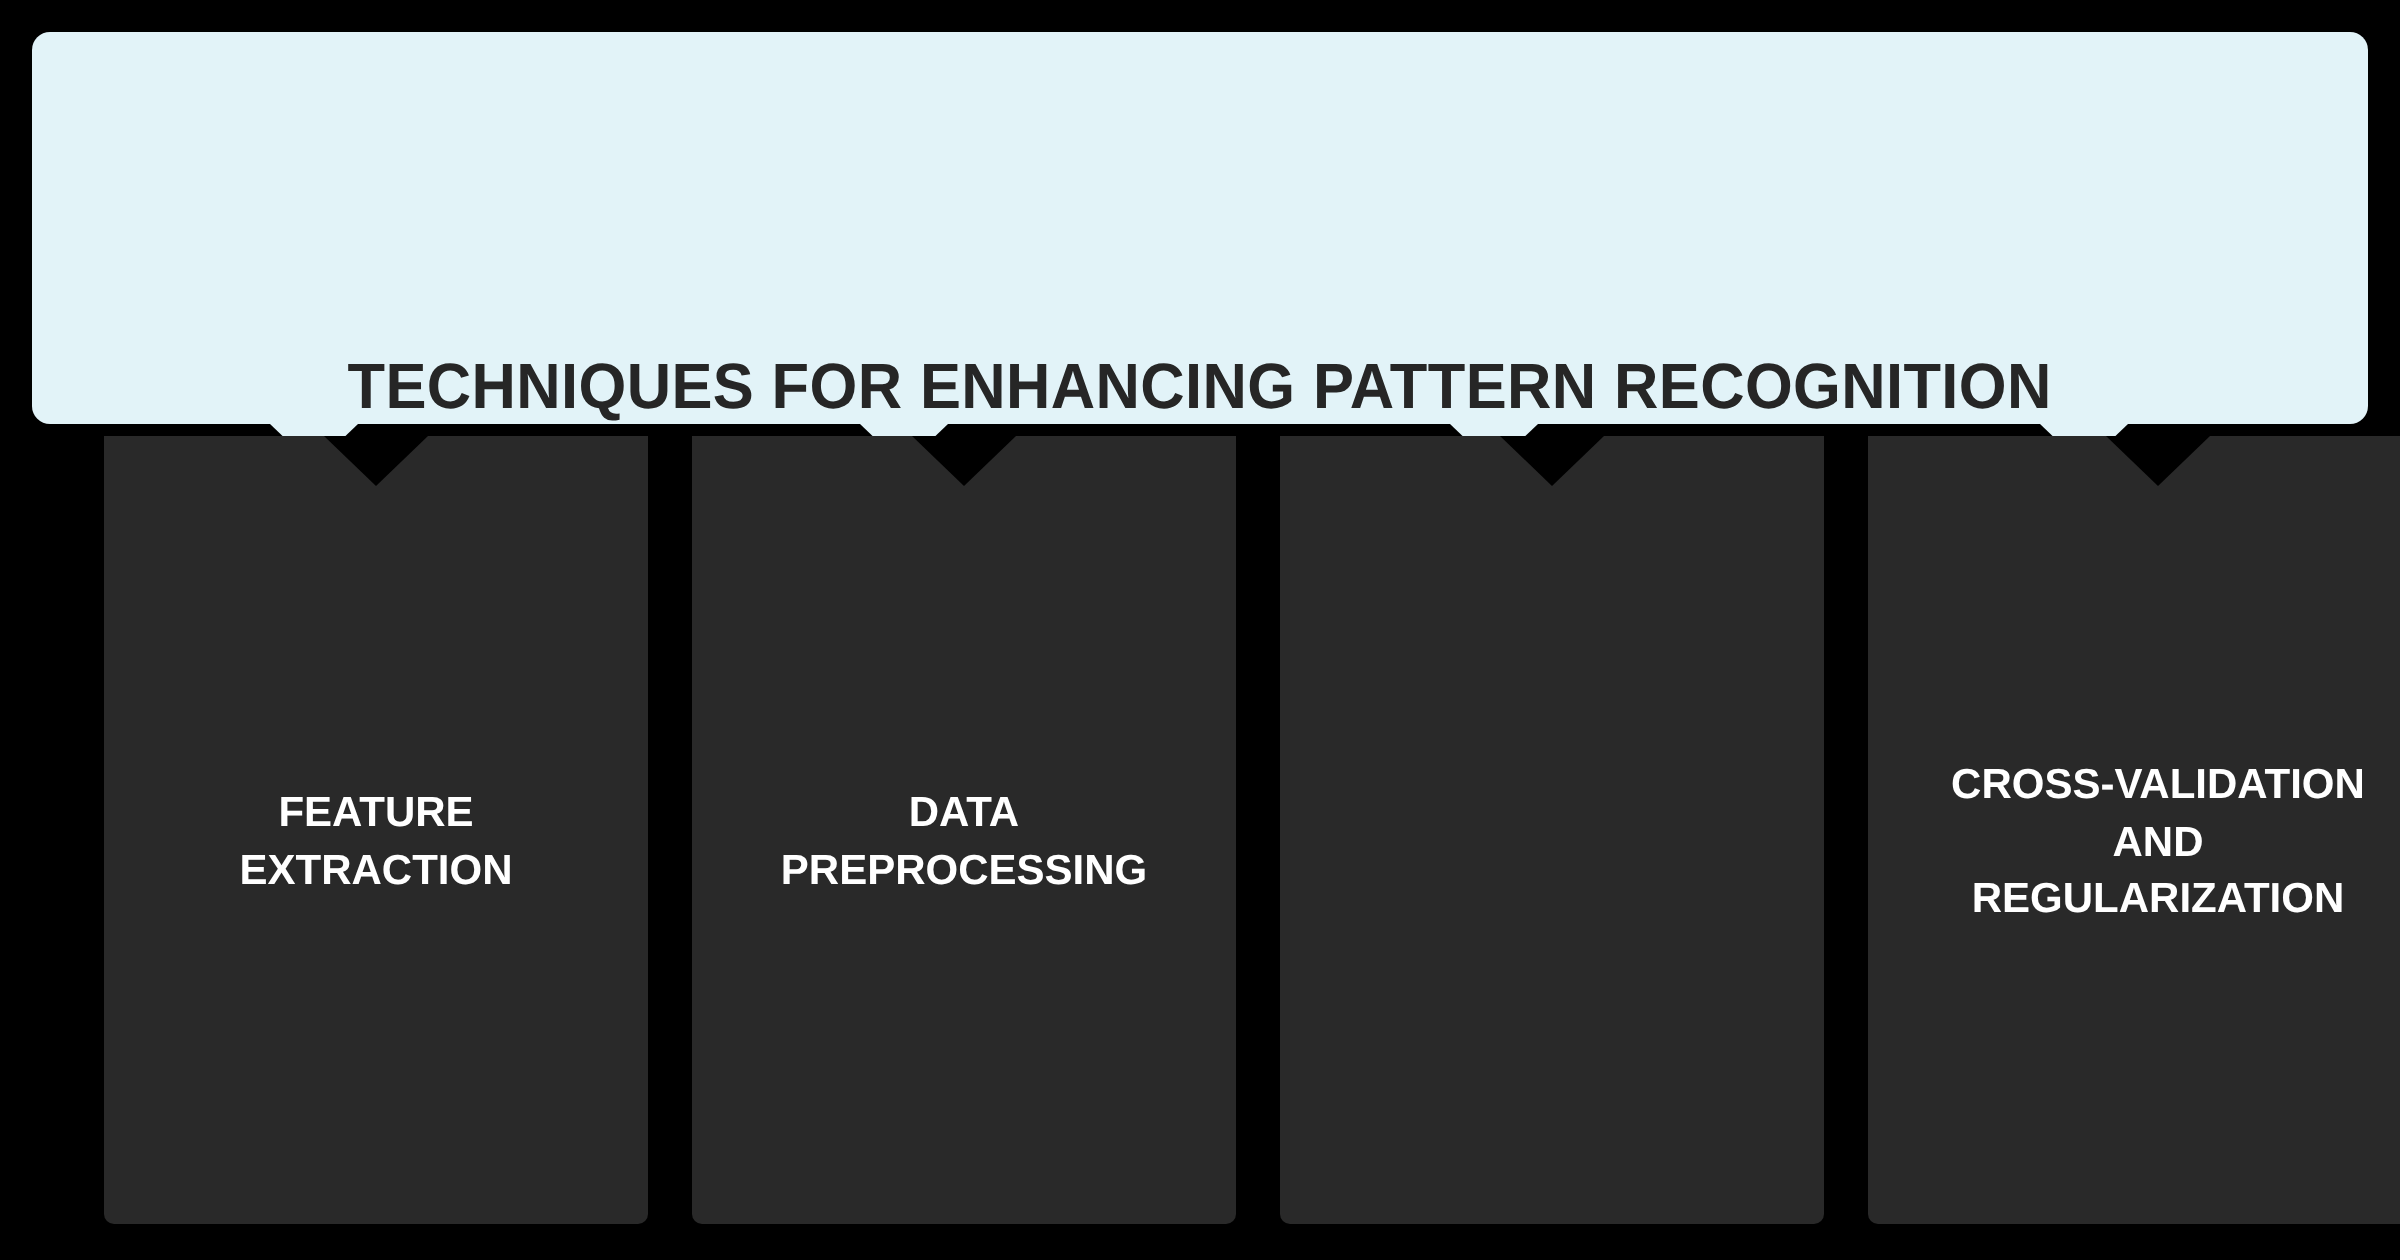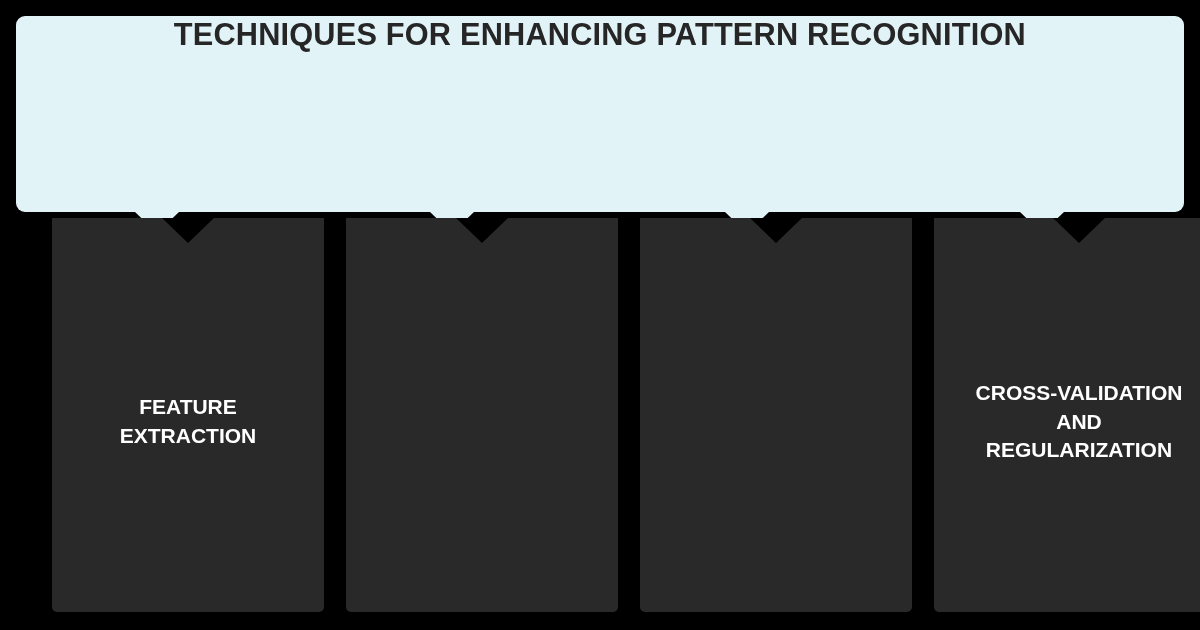--- a/index.html
+++ b/index.html
@@ -23,21 +23,21 @@
   }
 
   
   .header-banner {
     position: absolute;
     left: 16px;
     top: 16px;
     width: 1168px;
     height: 196px;
     display: flex;
-    align-items: flex-start;
+    align-items: flex-end;
     justify-content: center;
   }
   .header-bg {
     position: absolute;
     inset: 0;
     background: #E2F3F8;
     border-radius: 9px;
   }
   
   .tip {
@@ -137,20 +137,22 @@
   <div class="cards-row">
 
     <div class="card">
       <div class="card-notch"></div>
       <div class="card-label">FEATURE
 EXTRACTION</div>
     </div>
 
     <div class="card">
       <div class="card-notch"></div>
+      <div class="card-label">DATA
+PREPROCESSING</div>
     </div>
 
     <div class="card">
       <div class="card-notch"></div>
     </div>
 
     <div class="card wide-label">
       <div class="card-notch"></div>
       <div class="card-label">CROSS-VALIDATION
 AND

